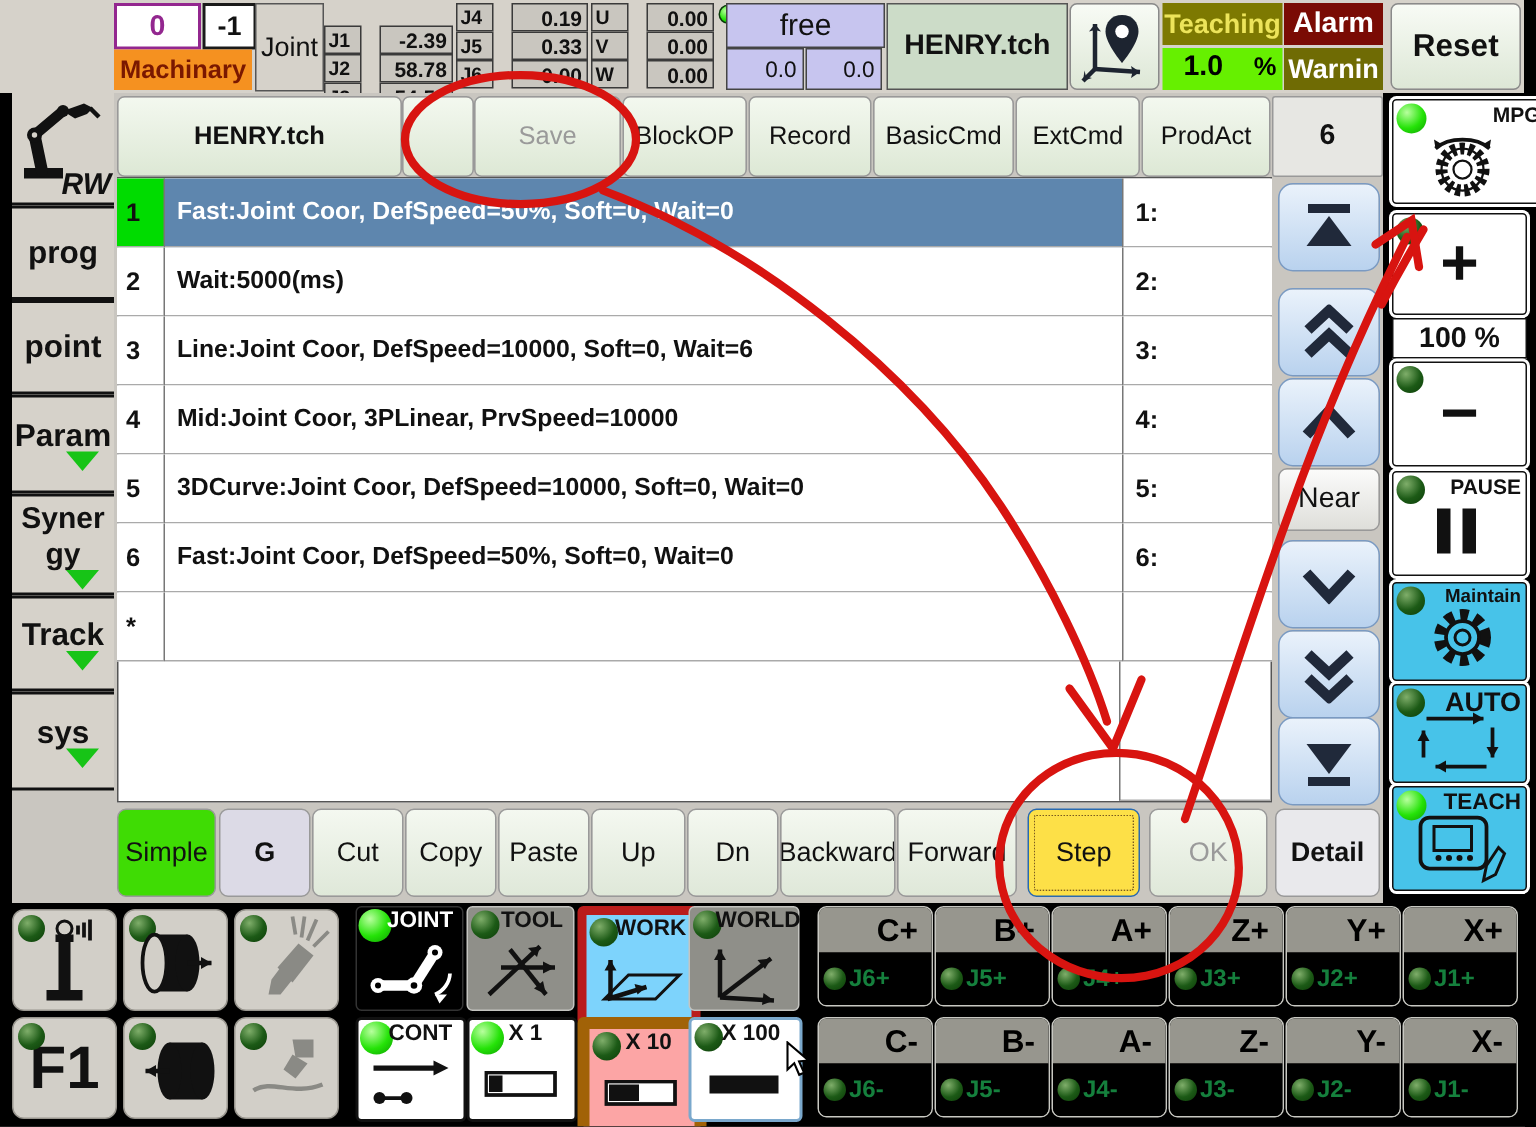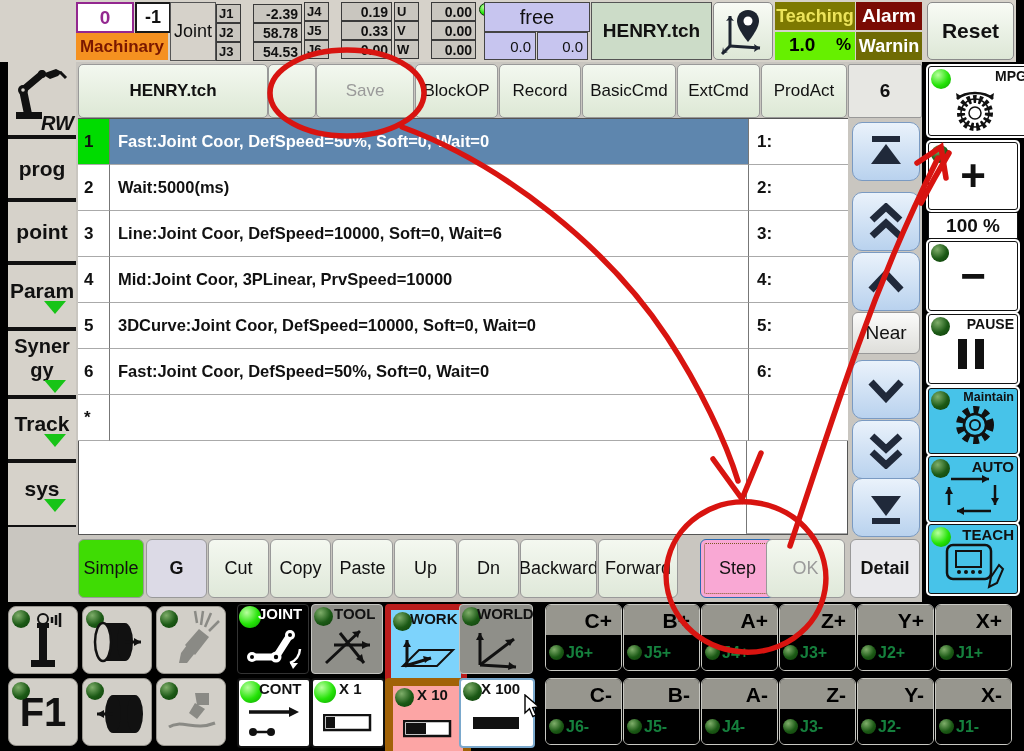--- a/index.html
+++ b/index.html
@@ -52,21 +52,21 @@
 <body>
 
 <div id="screen">
 
   <div class="abs" id="topbar">
     <div class="abs c" style="left:76px;top:2px;width:54px;height:27px;background:#fff;border:2px solid #93278f;color:#93278f;font-weight:bold;font-size:19px;">0</div>
     <div class="abs c" style="left:135px;top:2px;width:32px;height:27px;background:#fff;border:2px solid #1a1a1a;font-weight:bold;font-size:18px;">-1</div>
     <div class="abs c" style="left:76px;top:33px;width:92px;height:27px;background:#f59120;color:#7a1800;font-weight:bold;font-size:17px;overflow:hidden;">Machinary</div>
     <div class="abs c" style="left:170px;top:2px;width:44px;height:57px;background:#d6d2ca;border:1px solid #555;font-size:18px;">Joint</div>
 
-    <div class="grp" style="left:216px;top:4px;grid-template-columns:25px 61px;">
+    <div class="grp" style="left:216px;top:17px;grid-template-columns:25px 61px;">
       <div class="jl">J1</div>
         <div class="jv">-2.39</div>
       <div class="jl">J2</div>
         <div class="jv">58.78</div>
       <div class="jl">J3</div>
         <div class="jv">54.53</div>
     </div>
     <div class="grp" style="left:304px;top:2px;grid-template-columns:25px 63px;">
       <div class="jl">J4</div>
         <div class="jv">0.19</div>
@@ -240,21 +240,21 @@
 
   <div class="abtn" style="left:78px;width:64px;background:#3fdc04;font-weight:normal;">Simple</div>
   <div class="abtn" style="left:146px;width:59px;background:#dcdae6;font-weight:bold;">G</div>
   <div class="abtn" style="left:208px;width:59px;">Cut</div>
   <div class="abtn" style="left:270px;width:59px;">Copy</div>
   <div class="abtn" style="left:332px;width:59px;">Paste</div>
   <div class="abtn" style="left:394px;width:61px;">Up</div>
   <div class="abtn" style="left:458px;width:59px;">Dn</div>
   <div class="abtn" style="left:520px;width:75px;">Backward</div>
   <div class="abtn" style="left:598px;width:78px;">Forward</div>
-  <div class="abtn" style="left:685px;width:73px;background:#f9a8d4;border:1px solid #2a6ab0;outline:1px dotted #7a5a20;outline-offset:-5px;margin-left:15px;">Step</div>
+  <div class="abtn" style="left:685px;width:73px;background:#fde047;border:1px solid #2a6ab0;outline:1px dotted #7a5a20;outline-offset:-5px;">Step</div>
   <div class="abtn" style="left:766px;width:77px;color:#9a9a9a;">OK</div>
   <div class="abtn" style="left:850px;width:68px;background:#e9e9ec;font-weight:bold;">Detail</div>
 
   <div class="abs" style="left:922px;top:62px;width:102px;height:540px;background:#000;"></div>
   <div class="rbtn" style="top:66px;height:68px;padding-left:13px;">
     <span class="dot bright" style="left:2px;top:2px;width:20px;height:20px;"></span>
     <span class="rlab">MPG</span>
     <svg class="abs" style="left:20px;top:18px;" width="52" height="48" viewBox="0 0 52 48">
       <path d="M8,14 A22,14 0 0 1 44,14" stroke="#111" stroke-width="2.5" fill="none"></path>
       <path d="M8,14 l-1,-6 5,3 z" fill="#111"></path>
@@ -283,21 +283,21 @@
     <span class="dot dark" style="left:2px;top:2px;width:19px;height:19px;"></span>
     <span class="rlab" style="font-size:12.5px;">Maintain</span>
     <svg class="abs" style="left:22px;top:12px;" width="48" height="48" viewBox="0 0 48 48">
       <circle cx="24" cy="24" r="15" stroke="#111" stroke-width="8" stroke-dasharray="5.5,4.3" fill="none"></circle>
       <circle cx="24" cy="24" r="11" stroke="#111" stroke-width="2.5" fill="none"></circle>
       <circle cx="24" cy="24" r="5" stroke="#111" stroke-width="2" fill="none"></circle>
     </svg>
   </div>
   <div class="rbtn rblue" style="top:456px;height:64px;">
     <span class="dot dark" style="left:2px;top:2px;width:19px;height:19px;"></span>
-    <span class="rlab" style="font-size:15px;">AUTO</span>
+    <span class="rlab" style="font-size:18px;">AUTO</span>
     <svg class="abs" style="left:14px;top:16px;" width="60" height="44" viewBox="0 0 60 44">
       <g stroke="#111" stroke-width="2.5" fill="none">
         <line x1="8" y1="6" x2="46" y2="6"></line>
           <line x1="52" y1="12" x2="52" y2="32"></line>
         <line x1="48" y1="38" x2="14" y2="38"></line>
           <line x1="6" y1="32" x2="6" y2="14"></line>
       </g>
       <path d="M46,6 l-7,-4 0,8 z" fill="#111"></path>
       <path d="M52,32 l-4,-7 8,0 z" fill="#111"></path>
       <path d="M14,38 l7,4 0,-8 z" fill="#111"></path>

